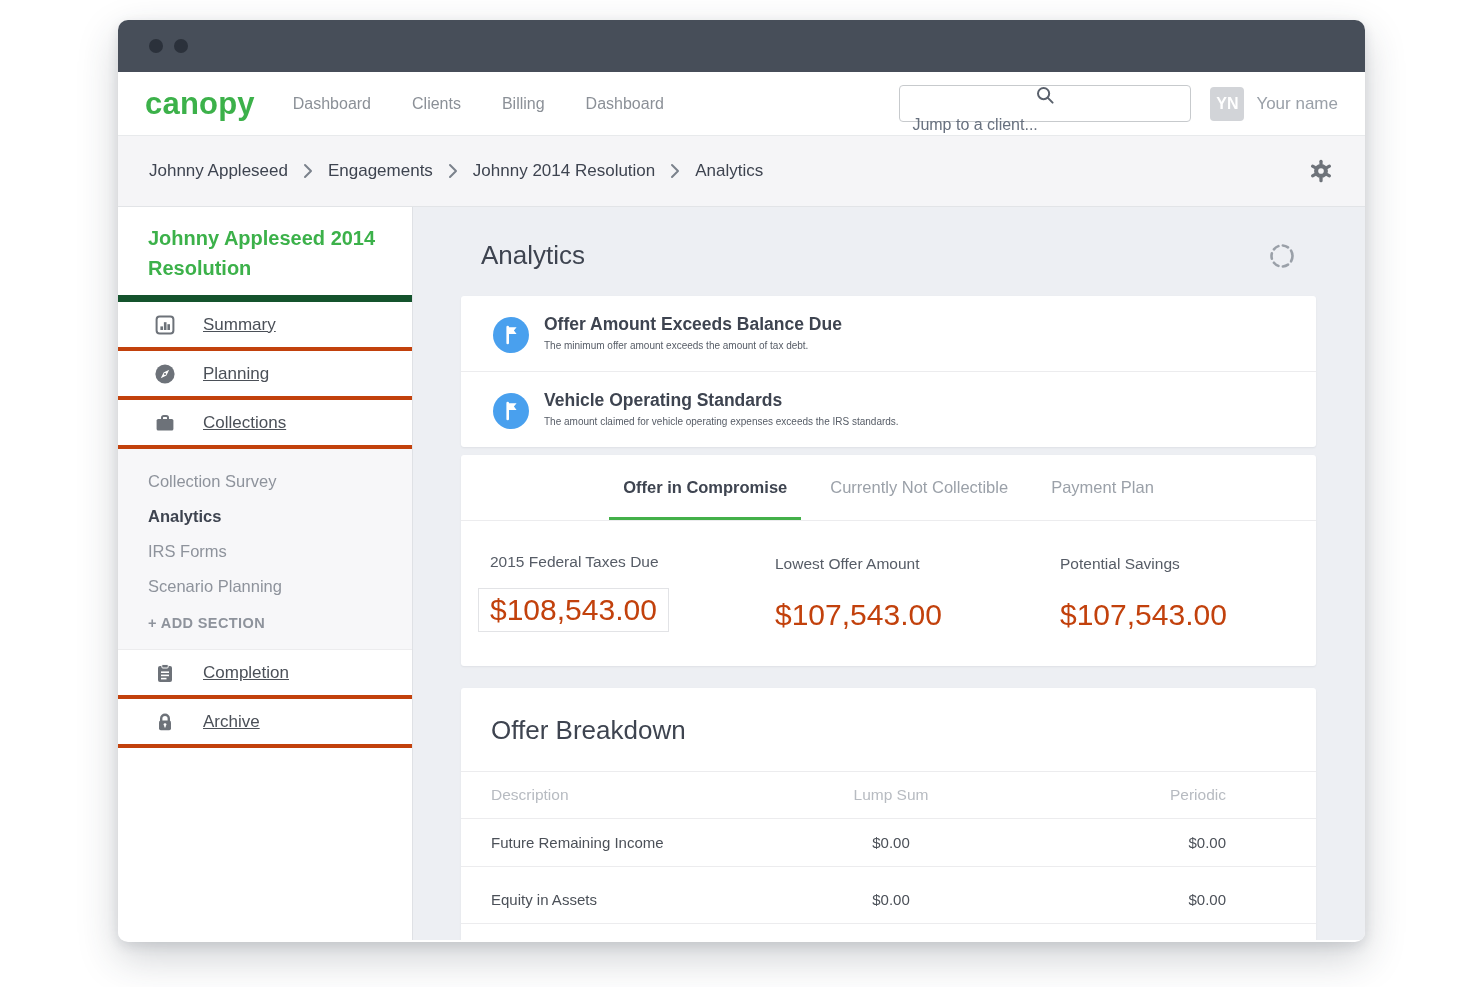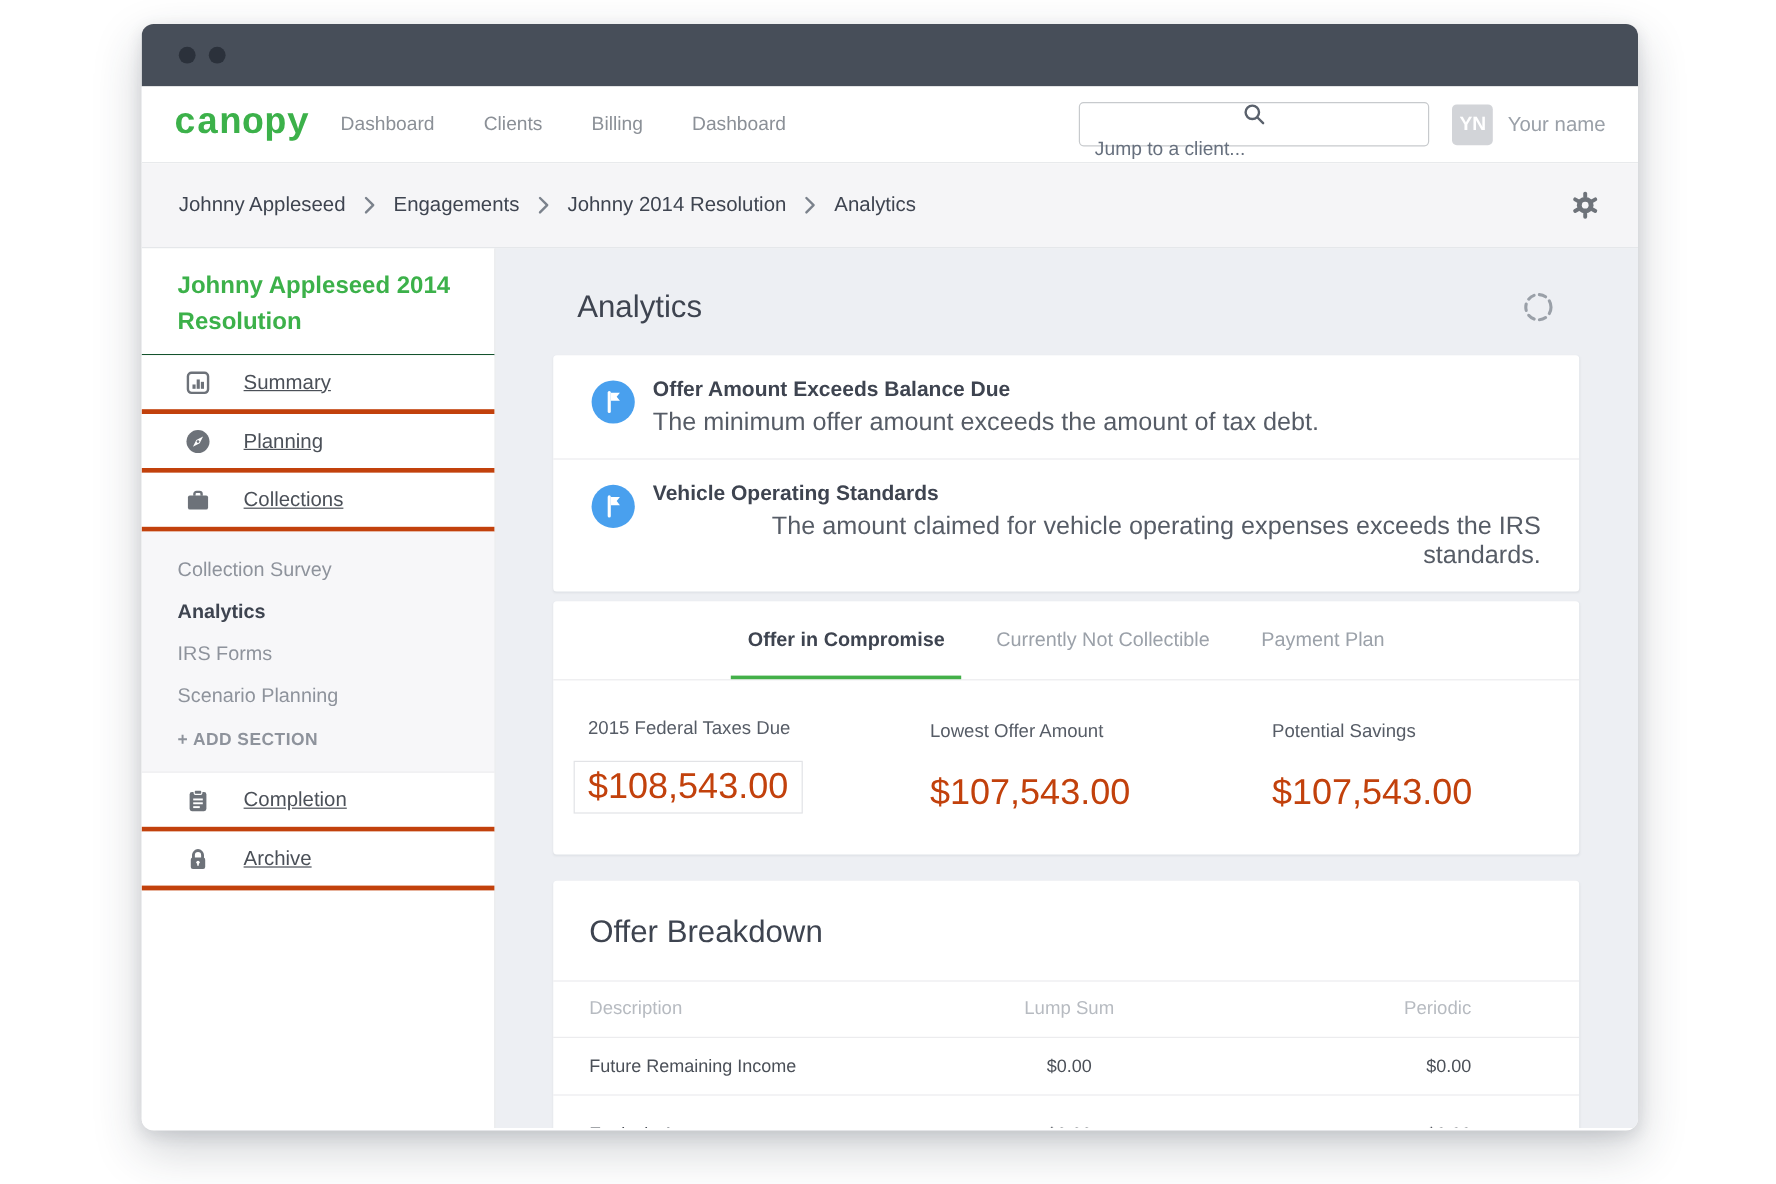--- a/index.html
+++ b/index.html
@@ -8,62 +8,62 @@
   .window { position:absolute; left:118px; top:20px; width:1247px; height:922px;
     border-radius:10px; overflow:hidden; background:#fff;
     box-shadow:0 16px 40px rgba(40,50,65,.22), 0 4px 12px rgba(40,50,65,.12); }
 
   
   .titlebar { height:52px; background:#474e59; display:flex; align-items:center; padding-left:31px; gap:11px; }
   .dot { width:14px; height:14px; border-radius:50%; background:#2b313b; }
 
   
   .appheader { height:64px; background:#fff; display:flex; align-items:center; padding:0 27px; border-bottom:1px solid #e8eaec; }
-  .logo { color:#3cb14a; font-size:31px; font-weight:bold; letter-spacing:.2px; margin-right:24px; cursor:pointer;font-family:Liberation Mono, monospace; }
+  .logo { color:#3cb14a; font-size:31px; font-weight:bold; letter-spacing:.2px; margin-right:36px; cursor:pointer; }
   .nav { display:flex; gap:37px; color:#8b9097; font-size:16px; }
   .nav-item { cursor:pointer; padding:4px 2px; }
   .search { margin-left:auto; width:292px; height:37px; border:1px solid #c7cacd; border-radius:4px;
     display:flex; align-items:center; padding:0 12px; gap:11px; margin-right:19px; background:#fff;flex-direction:column; }
   .search input { border:none; outline:none; font-size:16px; color:#3e4450; width:100%; background:transparent; font-family:inherit; }
   .search input::placeholder { color:#67707e; opacity:1; }
   .avatar { width:34px; height:34px; border-radius:4px; background:#d2d4d8; color:#fff; font-weight:bold; font-size:16px;
     display:flex; align-items:center; justify-content:center; cursor:pointer; }
   .username { color:#9aa0a8; font-size:17px; margin-left:12px; }
 
   
   .breadcrumb-bar { height:71px; background:#f5f5f7; display:flex; align-items:center; padding:0 31px; border-bottom:1px solid #e2e4e7; }
   .crumbs { display:flex; align-items:center; gap:15px; font-size:17px; color:#3e4450; }
   .crumb { cursor:pointer; }
   .gear-btn { margin-left:auto; cursor:pointer; display:flex; align-items:center; }
 
   
   .frame-body { display:flex; height:733px; }
   .sidebar { width:295px; background:#fff; border-right:1px solid #dfe1e5; flex-shrink:0; }
-  .side-title { padding:16px 30px 12px; color:#3cb14a; font-size:20px; font-weight:bold; line-height:1.5; border-bottom:1px solid #14532d; cursor:pointer; }
+  .side-title { padding:16px 30px 12px; color:#3cb14a; font-size:20px; font-weight:bold; line-height:1.5; border-bottom:7px solid #14532d; cursor:pointer; }
   .side-item { height:49px; display:flex; align-items:center; padding-left:36px; gap:27px; border-bottom:4px solid #c2410c;
     font-size:17px; color:#4b5058; cursor:pointer; background:#fff;text-decoration:underline; }
   .side-item .ic { width:22px; display:flex; justify-content:center; }
   .subpanel { background:#f7f7f9; border-bottom:1px solid #ececee; padding:15px 0 16px; }
   .sublink { padding:8px 30px; font-size:16.5px; color:#8e939c; cursor:pointer; }
   .sublink.active { color:#3e4450; font-weight:bold; }
   .addsection { padding:11px 30px 2px; font-size:14.5px; font-weight:bold; color:#8e939c; letter-spacing:.4px; cursor:pointer; }
 
   .main { flex:1; background:#edeff3; padding:0 49px 0 48px; overflow:hidden; }
   .title-row { display:flex; align-items:center; justify-content:space-between; padding:33px 20px 25px; }
   .page-title { font-size:26px; font-weight:400; color:#3e4450; }
 
   .card { background:#fff; border-radius:3px; box-shadow:0 1px 2px rgba(50,60,75,.08); }
 
   
   .alert-row { display:flex; align-items:flex-start; padding:18px 32px; gap:15px; }
   .alert-row + .alert-row { border-top:1px solid #ececee; }
   .flag-circle { width:36px; height:36px; border-radius:50%; background:#49a0ee; flex-shrink:0;
     display:flex; align-items:center; justify-content:center; margin-top:3px; }
   .alert-title { font-size:17.5px; font-weight:bold; color:#3e4450; margin-bottom:5px; }
-  .alert-desc { font-size:21px; color:#565c66;text-align:right; }
+  .alert-desc { font-size:10px; color:#565c66; }
 
   
   .tabs-card { margin-top:8px; }
   .tab-row { height:66px; display:flex; justify-content:center; gap:15px; border-bottom:1px solid #ececee; }
   .tab { display:flex; align-items:center; padding:0 14px; font-size:16.5px; color:#9ba1a9; position:relative; cursor:pointer; }
   .tab.active { color:#3e4450; font-weight:bold; }
   .tab.active::after { content:""; position:absolute; left:0; right:0; bottom:0; height:3px; background:#43b049; }
   .stats { display:flex; padding:32px 0 34px;align-items:flex-end; }
   .stat { flex:1; padding-left:29px; }
   .stat-label { font-size:15.5px; color:#565c66; }

